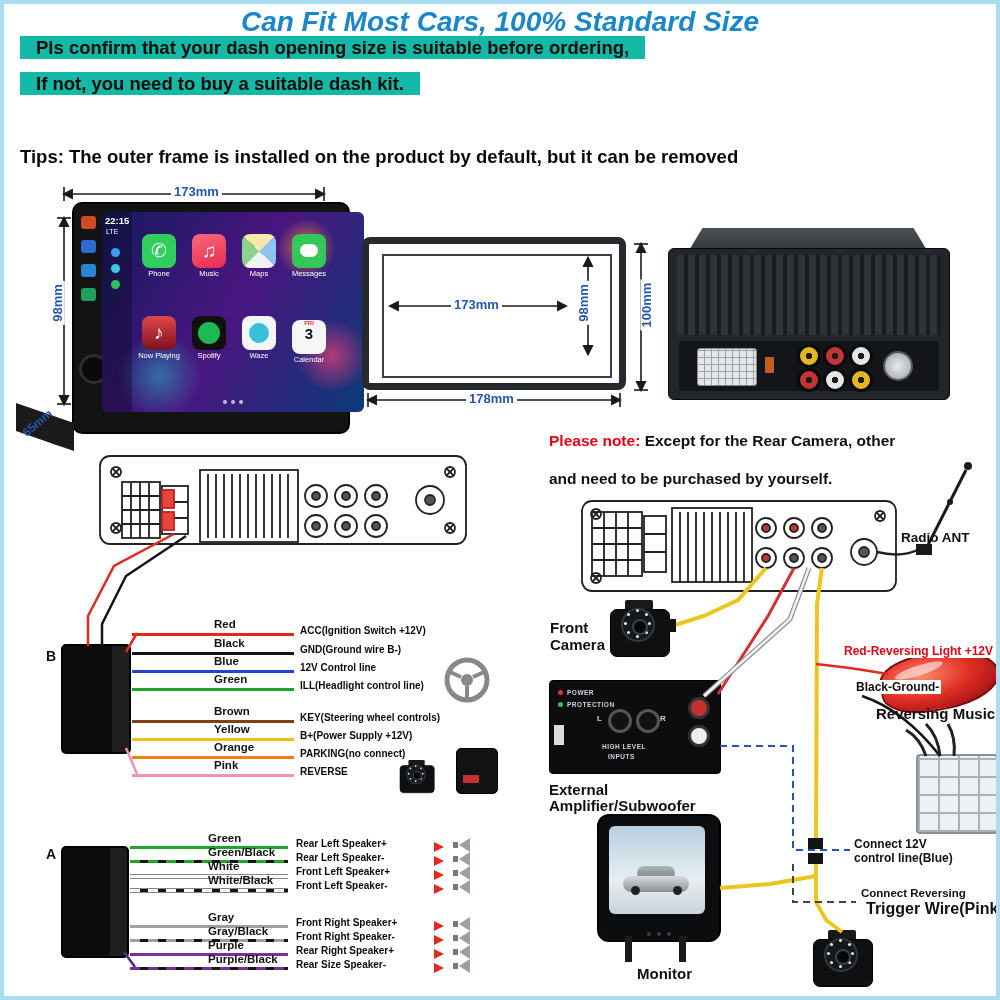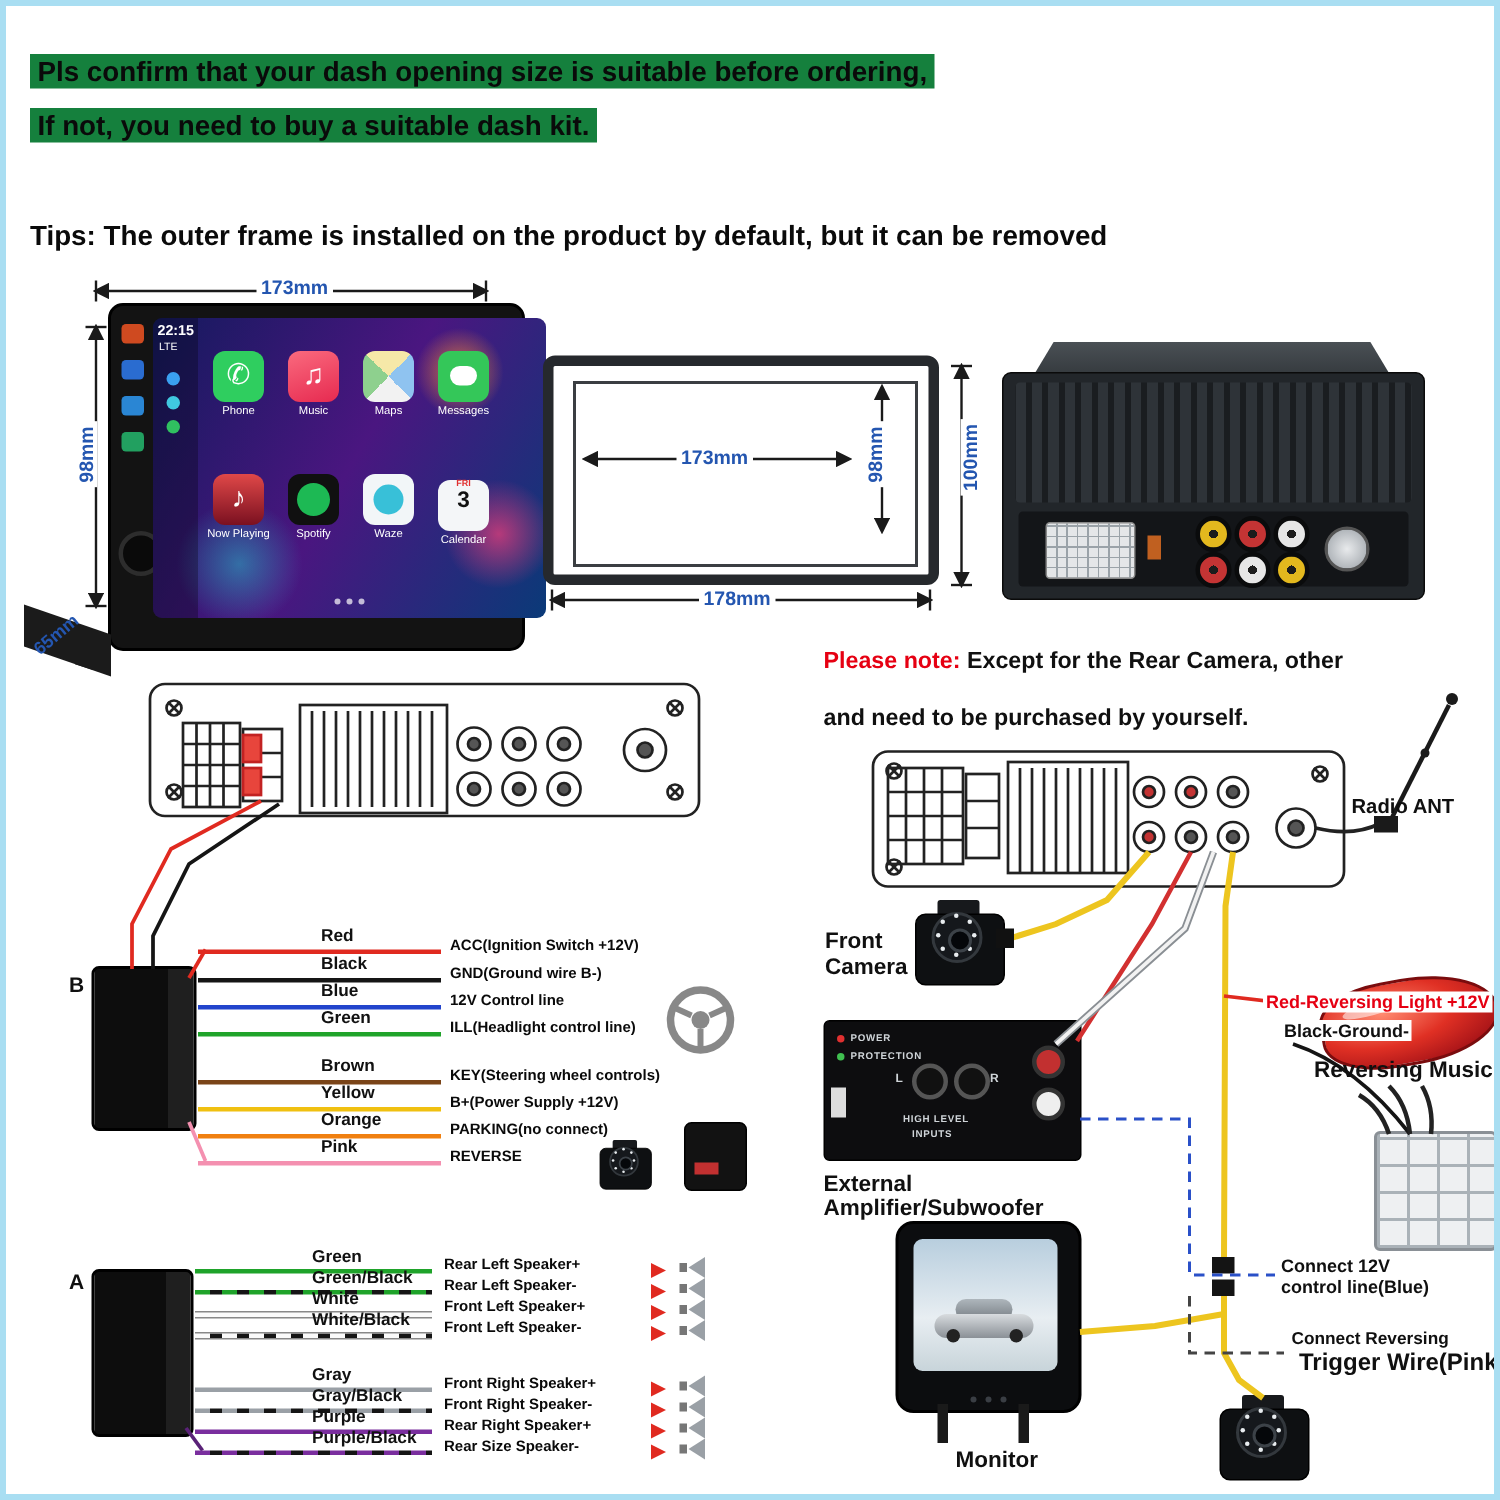--- a/index.html
+++ b/index.html
@@ -4,21 +4,21 @@
 <style>
   html,body{margin:0;padding:0;background:#fff}
   .page{position:relative;width:1000px;height:1000px;box-sizing:border-box;border:4px solid #a9def2;
         background:#fff;font-family:"Liberation Sans",sans-serif;overflow:hidden}
   #art{position:absolute;left:0;top:0;z-index:4;pointer-events:none}
 
   
   .title{position:absolute;left:0;right:0;top:2px;text-align:center;
          font-style:italic;font-weight:bold;font-size:28px;color:#1b86c8;z-index:6}
   .hline{position:absolute;left:16px;font-weight:bold;font-size:18.5px;color:#0a0a0a;z-index:6;white-space:nowrap}
-  .hl-bg{background:#15803d;padding:1px 5px}
+  .hl-bg{background:#14b8a6;padding:1px 16px}
 
   
   .lbl{position:absolute;font-weight:bold;color:#101010;z-index:6;white-space:nowrap}
   .dim{position:absolute;font-weight:bold;color:#2456b0;font-size:13px;z-index:6;background:#fff;
        padding:0 3px;line-height:14px;white-space:nowrap}
   .rot{transform:rotate(-90deg)}
 
   
   .unit-body{position:absolute;left:68px;top:198px;width:274px;height:228px;background:#131313;
              border:2px solid #000;border-radius:10px;z-index:2}
@@ -151,20 +151,21 @@
                      repeating-linear-gradient(90deg,#aab2b8 0 2px,transparent 2px 20px)}
   .sbox{position:absolute;left:452px;top:744px;width:40px;height:44px;background:#121212;border:1px solid #000;border-radius:5px;z-index:2}
   .sbox::after{content:"";position:absolute;left:6px;top:26px;width:16px;height:8px;background:#c23030}
   .scale-small{transform:scale(.58);transform-origin:0 0}
 </style>
 </head>
 <body>
 
 <div class="page">
 
+  <div class="title">Can Fit Most Cars, 100% Standard Size</div>
   <div class="hline" style="top:33px"><span class="hl-bg">Pls confirm that your dash opening size is suitable before ordering,</span></div>
   <div class="hline" style="top:69px"><span class="hl-bg">If not, you need to buy a suitable dash kit.</span></div>
   <div class="hline" style="top:142px">Tips: The outer frame is installed on the product by default, but it can be removed</div>
 
   <div class="unit-body">
     <span class="ubtn" style="top:12px;background:#cf4a20"></span>
     <span class="ubtn" style="top:36px;background:#2a6cd0"></span>
     <span class="ubtn" style="top:60px;background:#2a86d4"></span>
     <span class="ubtn" style="top:84px;background:#22a060"></span>
     <span class="uknob"></span>
@@ -400,21 +401,21 @@
         <div class="car-wheel" style="left:64px"></div>
       </div>
       <div class="mon-dots"><span></span><span></span><span></span></div>
     </div>
     <div class="mon-post" style="left:28px"></div>
     <div class="mon-post" style="left:82px"></div>
   </div>
   <div class="lbl" style="left:633px;top:961px;font-size:15px">Monitor</div>
 
   <div class="rlight"></div>
-  <div class="lbl" style="left:838px;top:657px;font-size:12px;color:#e60012;background:#fff;padding:0 2px">Red-Reversing Light +12V</div>
+  <div class="lbl" style="left:838px;top:640px;font-size:12px;color:#e60012;background:#fff;padding:0 2px">Red-Reversing Light +12V</div>
   <div class="lbl" style="left:850px;top:676px;font-size:12px;background:#fff;padding:0 2px">Black-Ground-</div>
   <div class="lbl" style="left:872px;top:701px;font-size:15px">Reversing Music</div>
 
   <div class="wconn"></div>
   <div class="lbl" style="left:850px;top:833px;font-size:12px">Connect 12V</div>
   <div class="lbl" style="left:850px;top:847px;font-size:12px">control line(Blue)</div>
   <div class="lbl" style="left:857px;top:883px;font-size:11.5px">Connect Reversing</div>
   <div class="lbl" style="left:862px;top:896px;font-size:16px">Trigger Wire(Pink)</div>
 
   <div class="lbl" style="left:897px;top:526px;font-size:13.5px">Radio ANT</div>

